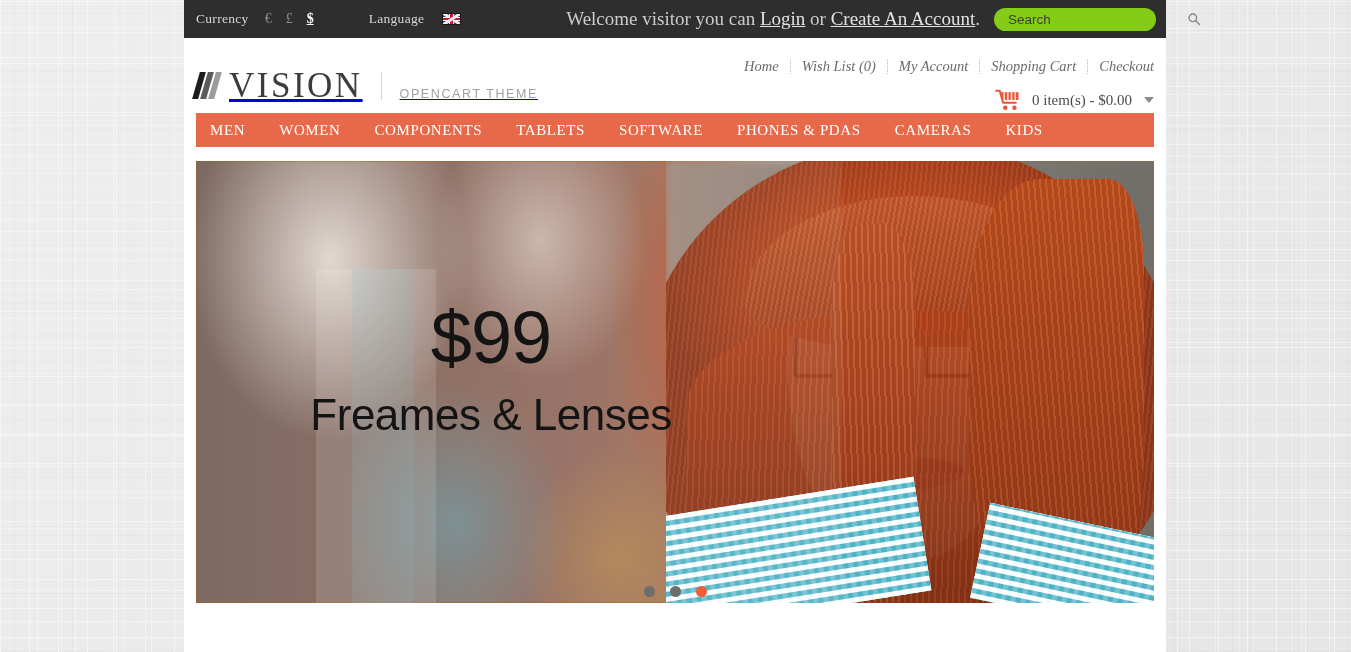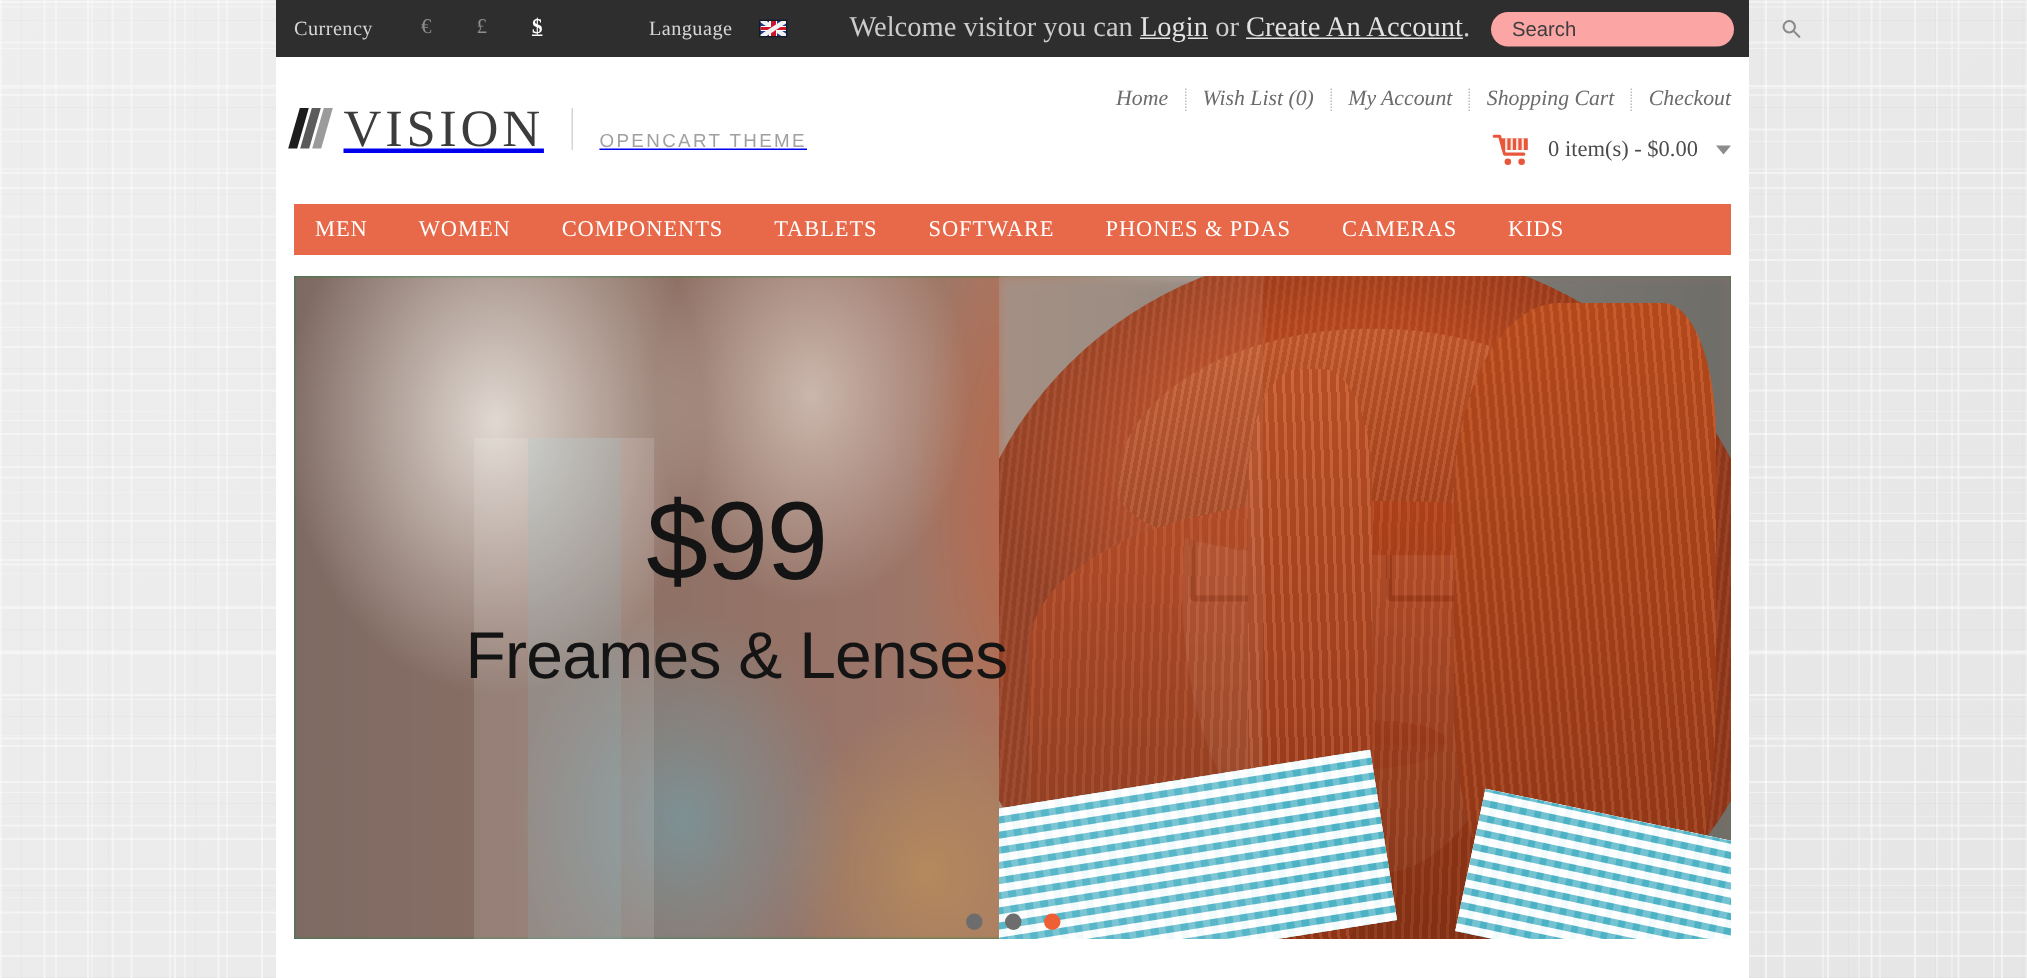--- a/index.html
+++ b/index.html
@@ -45,21 +45,21 @@
   .topbar {
     height: 38px;
     background: #2e2e2e;
     display: flex;
     align-items: center;
     padding: 0 10px 0 12px;
     color: #cfcfcf;
     font-size: 13.5px;
     position: relative;
   }
-  .tb-left { display: flex; align-items: center; gap: 16px; }
+  .tb-left { display: flex; align-items: center; gap: 0; }
   .tb-label { color: #d7d7d7; letter-spacing: .3px; margin-right: 9px; }
   .cur-btn {
     background: none; border: 0; padding: 0 7px;
     color: #8d8d8d; font-family: "Liberation Serif", serif;
     font-size: 14px; cursor: pointer; line-height: 1;
   }
   .cur-btn.active { color: #ffffff; font-weight: bold; text-decoration: underline; }
   .lang-group { display: flex; align-items: center; margin-left: 48px; }
   .flag {
     width: 19px; height: 12px; margin-left: 9px; display: inline-block;
@@ -92,34 +92,34 @@
       linear-gradient(to right, transparent 41%, #cf142b 41%, #cf142b 59%, transparent 59%);
   }
 
   .tb-right {
     margin-left: auto; display: flex; align-items: center; gap: 14px;
   }
   .welcome { color: #cccccc; font-size: 19px; white-space: nowrap; }
   .welcome a { color: #e2e2e2; text-decoration: underline; }
   .searchbox {
     width: 162px; height: 23px; border-radius: 12px;
-    background: #fca5a5; display: flex; align-items: center;
+    background: #84cc16; display: flex; align-items: center;
     padding: 0 8px 0 12px; position: relative; border: 0;
   }
   .searchbox input {
     flex: 1; background: transparent; border: 0; outline: 0;
     color: #3a3a3a; font-size: 13.5px;
     font-family: "Liberation Sans", sans-serif;
   }
   .searchbox input::placeholder { color: #3d3d3d; opacity: 1; }
   .mag { width: 14px; height: 14px; flex: 0 0 auto; opacity: .55; }
 
   
   .header {
-    height: 98px; display: flex; align-items: flex-start;
+    height: 75px; display: flex; align-items: flex-start;
     padding: 20px 12px 0 12px; position: relative;
   }
   .logo-wrap { display: flex; align-items: center; margin-top: 10px; }
   .slashes {
     display: flex; align-items: center; gap: 2px; margin-right: 11px;
   }
   .slash {
     display: block; width: 6px; height: 27px;
     transform: skewX(-16deg);
   }
@@ -174,21 +174,21 @@
     color: #ffffff; text-decoration: none;
     font-family: "Liberation Serif", serif;
     font-size: 15px; letter-spacing: .6px;
     padding: 0 17px 0 0; margin-right: 17px; white-space: nowrap;
   }
 
   
   .slider {
     margin: 14px 12px 0 12px; height: 442px;
     position: relative; overflow: hidden;
-    background: #15803d;
+    background: #a16207;
   }
   .photo { position: absolute; inset: 0; }
 
   
   .bg-blur {
     position: absolute; inset: 0;
     background:
       radial-gradient(ellipse 200px 260px at 14% 22%, rgba(240,235,228,.85), transparent 70%),
       radial-gradient(ellipse 150px 200px at 36% 18%, rgba(255,250,240,.5), transparent 70%),
       radial-gradient(ellipse 120px 300px at 52% 35%, rgba(196,92,58,.75), transparent 72%),

